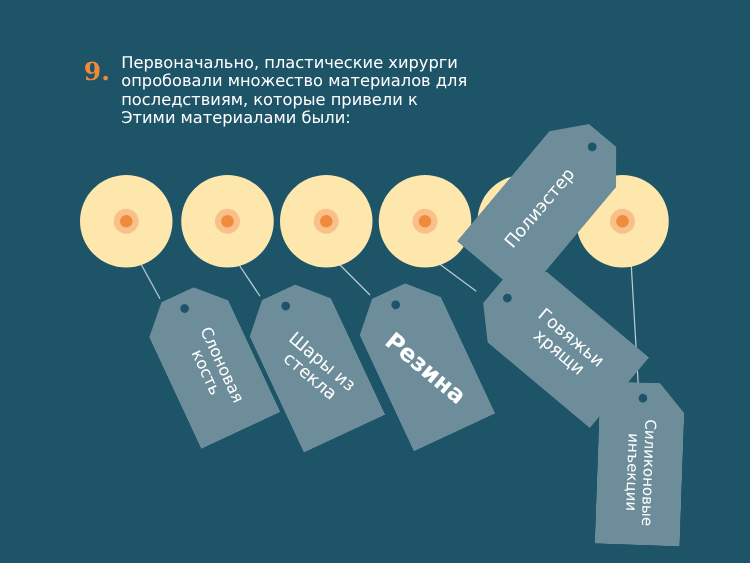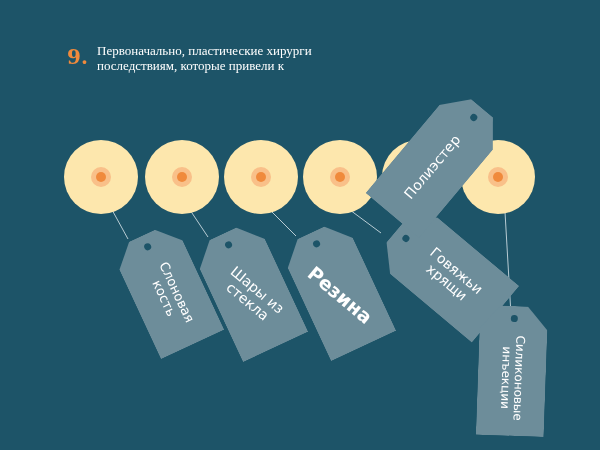--- a/index.html
+++ b/index.html
@@ -1,34 +1,36 @@
 <!DOCTYPE html>
 <html><head>
 <meta charset="utf-8">
 <style>
   html, body { margin:0; padding:0; }
   body { width:600px; height:450px; background:#1d5468; position:relative; overflow:hidden; font-family:"DejaVu Sans", sans-serif; }
   .num { position:absolute; left:67px; top:45px; color:#f08a3c; font-family:"DejaVu Serif", serif; font-weight:bold; font-size:20px; }
   .intro { position:absolute; left:97px; top:44px; width:300px; color:#ffffff; font-size:13px; line-height:14.8px; }
-  .intro div { white-space:nowrap;font-family:Liberation Serif, serif; }
+  .intro div { white-space:nowrap; }
   .circle { position:absolute; top:140px; width:74px; height:74px; border-radius:50%; background:#fde7ad; }
   .circle .nip { position:absolute; left:27px; top:27px; width:20px; height:20px; border-radius:50%; background:#f9c089; }
   .circle .nip::after { content:""; position:absolute; left:5px; top:5px; width:10px; height:10px; border-radius:50%; background:#f08a3c; }
   svg.strings { position:absolute; left:0; top:0; }
   .tag { position:absolute; background:#6d8d9a; clip-path:polygon(30% 0,70% 0,100% 18%,100% 100%,0 100%,0 18%); }
   .tag .hole { position:absolute; width:7px; height:7px; border-radius:50%; background:#1d5468; left:50%; top:9px; margin-left:-3.5px; }
   .tag .txt { position:absolute; left:50%; top:55%; color:#fff; white-space:nowrap; text-align:center; line-height:1.1; }
 </style>
 </head>
 <body>
 
 <div class="num">9.</div>
 <div class="intro">
   <div>Первоначально, пластические хирурги</div>
+  <div>опробовали множество материалов для</div>
   <div>последствиям, которые привели к</div>
+  <div>Этими материалами были:</div>
 </div>
 
 <svg class="strings" width="600" height="450">
   <line x1="111" y1="208" x2="128" y2="239" stroke="#b8ccd4" stroke-width="1"></line>
   <line x1="190" y1="210" x2="208" y2="237" stroke="#b8ccd4" stroke-width="1"></line>
   <line x1="270" y1="210" x2="296" y2="236" stroke="#b8ccd4" stroke-width="1"></line>
   <line x1="350" y1="210" x2="381" y2="233" stroke="#b8ccd4" stroke-width="1"></line>
   <line x1="505" y1="212" x2="511" y2="315" stroke="#b8ccd4" stroke-width="1"></line>
   <line x1="435" y1="144" x2="458" y2="116" stroke="#b8ccd4" stroke-width="1"></line>
 </svg>

